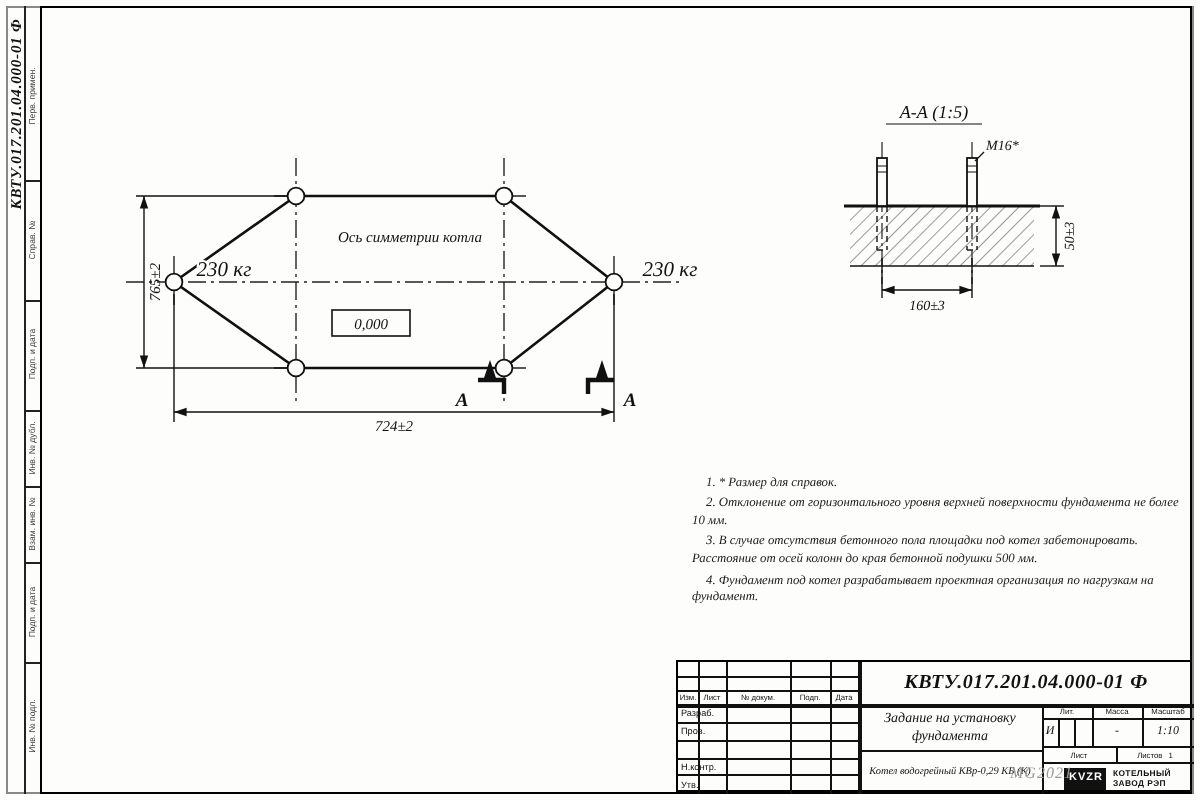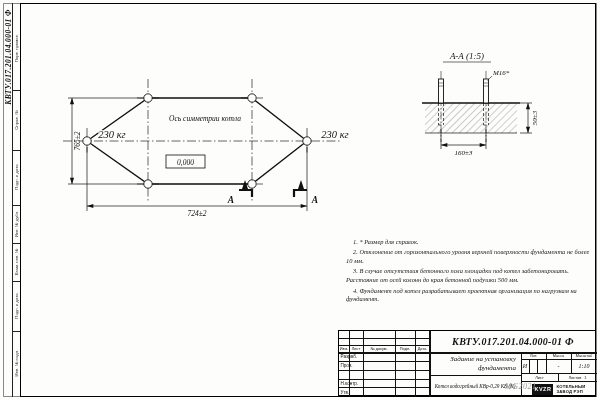--- a/index.html
+++ b/index.html
@@ -18,21 +18,21 @@
                  color:#1a1a1a; text-indent:7px; margin-bottom:1.5px; }
   .tb { border:1.6px solid #000; background:transparent; }
   .tl { position:absolute; background:#111; }
   .tl.v { width:1px; } .tl.h { height:1px; }
   .tl.thick.v { width:1.5px; } .tl.thick.h { height:1.5px; }
   .cell { position:absolute; display:flex; align-items:center; justify-content:center;
           color:#111; text-align:center; overflow:hidden; }
   .xs { font:3.9px "Liberation Sans", sans-serif; }
   .s  { font:4.6px "Liberation Sans", sans-serif; justify-content:flex-start; padding-left:1.5px; }
   .code-cell { font:italic 600 10px "Liberation Serif", serif; letter-spacing:.3px; }
-  .title-cell { font:italic 7px "Liberation Serif", serif; line-height:1.15; padding:1px 4px;text-align:right; }
+  .title-cell { font:italic 7px "Liberation Serif", serif; line-height:1.15; padding:1px 4px; }
   .product-cell { font:italic 5.2px "Liberation Serif", serif; line-height:1.2; padding:1px 3px; }
   .val-it { font:italic 6px "Liberation Serif", serif; }
   .logo-box { width:21px; height:11px; background:#111; color:#fff;
               display:flex; align-items:center; justify-content:center;
               font:bold 5.5px "Liberation Sans", sans-serif; letter-spacing:.5px; }
   .company { font:bold 4.2px "Liberation Sans", sans-serif; line-height:1.25; letter-spacing:.2px; text-align:left; }
   .watermark { font:italic 8px "Liberation Serif", serif; color:#9a9a9a; letter-spacing:.5px; }
 </style>
 </head>
 <body>

